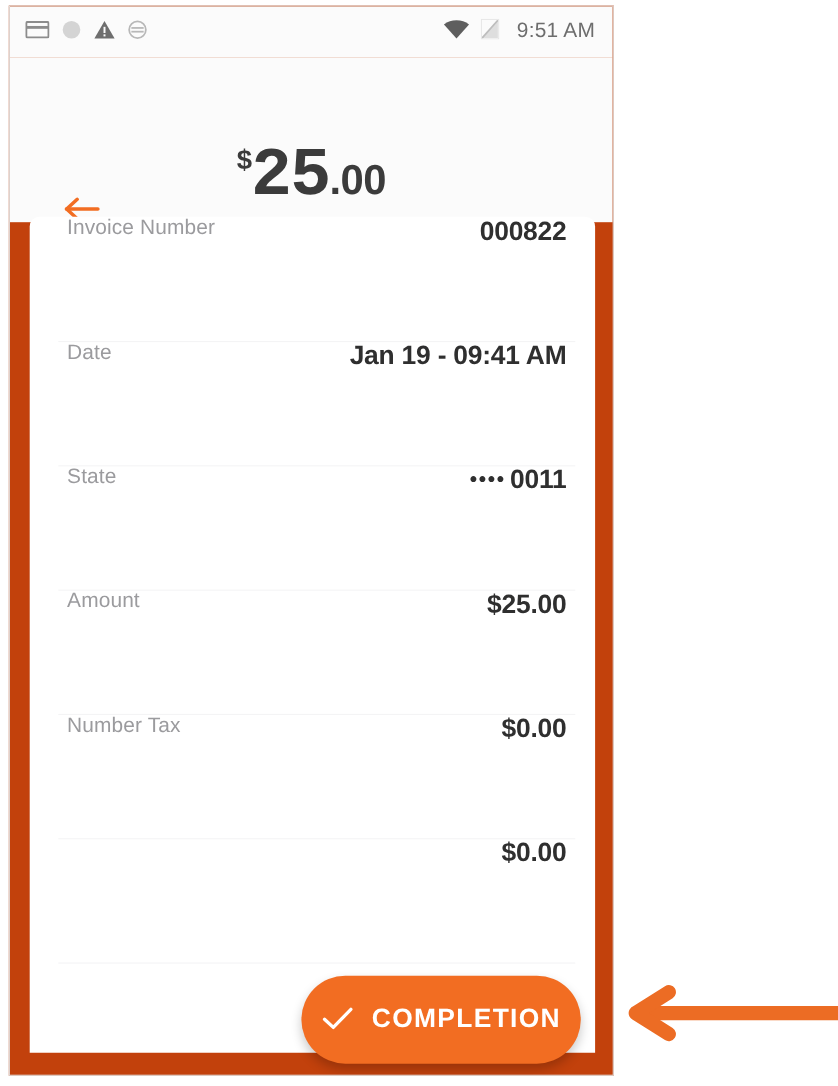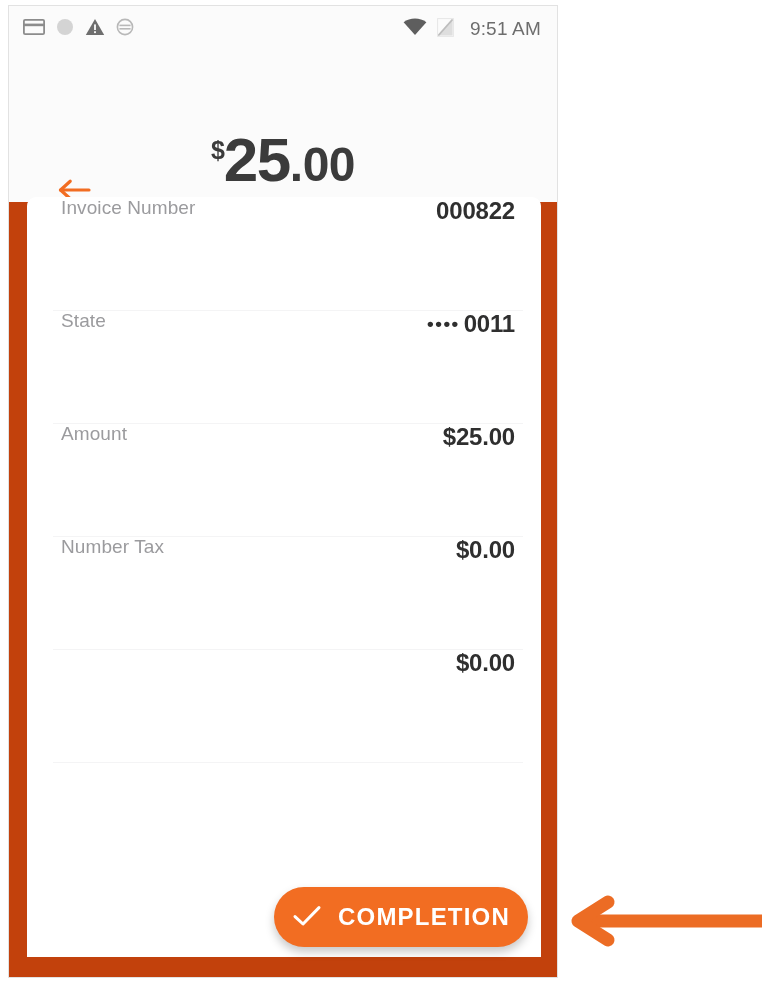--- a/index.html
+++ b/index.html
@@ -99,23 +99,24 @@
   #amount-currency {
     font-size: 25px;
     font-weight: bold;
     vertical-align: 22px;
     letter-spacing: -1px;
   }
   #amount-whole {
     font-size: 62px;
     font-weight: bold;
     letter-spacing: -1.5px;
+    font-family: Liberation Mono, monospace;
   }
   #amount-cents {
-    font-size: 48px;
+    font-size: 38px;
     font-weight: bold;
     letter-spacing: -0.5px;
   }
 
   
   #detail-card {
     position: absolute;
     left: 18px;
     top: 191px;
     width: 514px;
@@ -160,21 +161,21 @@
     vertical-align: 2px;
     margin-right: 4px;
   }
 
   
   #completion-button {
     position: absolute;
     left: 265px;
     top: 881px;
     width: 254px;
-    height: 60px;
+    height: 80px;
     border: none;
     border-radius: 40px;
     background: #f26d22;
     color: #ffffff;
     display: flex;
     align-items: center;
     justify-content: center;
     gap: 16px;
     cursor: pointer;
     box-shadow: 0 5px 10px rgba(0,0,0,0.22);
@@ -263,20 +264,24 @@
       </div>
     </div>
 
     <div id="detail-card">
 
       <div class="detail-row">
         <span class="row-label">Invoice Number</span>
         <span class="row-value">000822</span>
       </div>
 
+      <div class="detail-row">
+        <span class="row-label">Date</span>
+        <span class="row-value">Jan 19 - 09:41 AM</span>
+      </div>
 
       <div class="detail-row">
         <span class="row-label">State</span>
         <span class="row-value"><span class="mask-dots">••••</span><span>0011</span></span>
       </div>
 
       <div class="detail-row">
         <span class="row-label">Amount</span>
         <span class="row-value">$25.00</span>
       </div>

